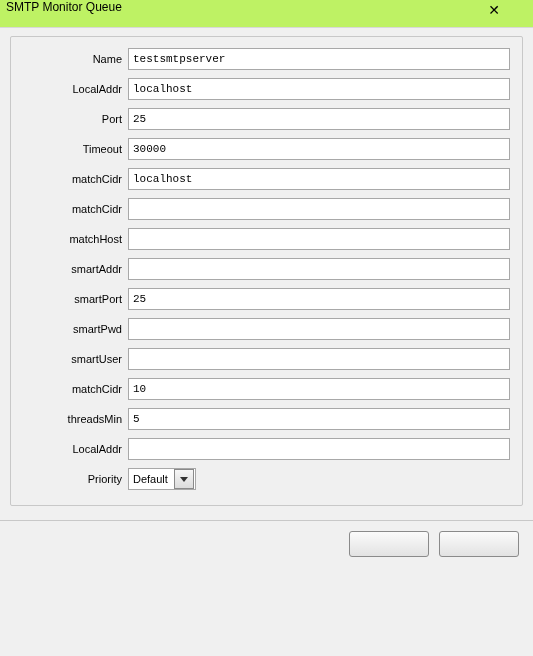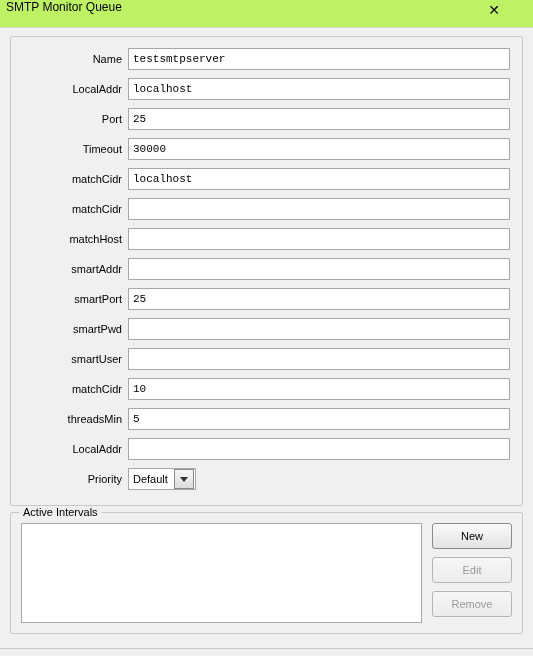--- a/index.html
+++ b/index.html
@@ -231,29 +231,20 @@
         <div class="select-box">
           <span class="select-text">Default</span>
           <div class="select-btn">
             <div class="chev"></div>
           </div>
         </div>
       </div>
     </div>
   </div>
 
-  <div class="fieldset">
-    <span class="legend">Active Intervals</span>
-    <div class="listbox"></div>
-    <div class="side-buttons">
-      <div class="btn">New</div>
-      <div class="btn disabled">Edit</div>
-      <div class="btn disabled">Remove</div>
-    </div>
-  </div>
 </div>
 
 <div class="bottom-bar">
   <div class="btn">
       <span></span>
     </div>
   <div class="btn">
       <span></span>
     </div>
 </div>

